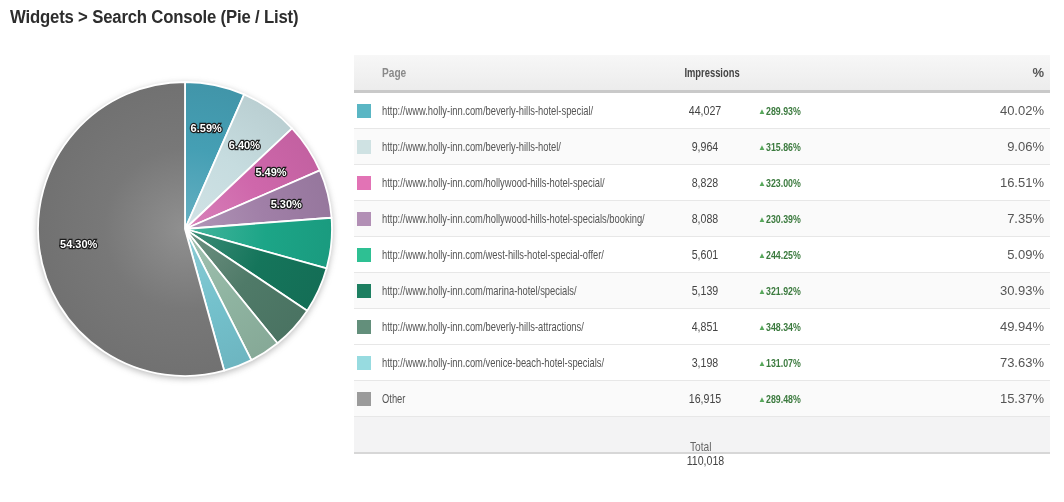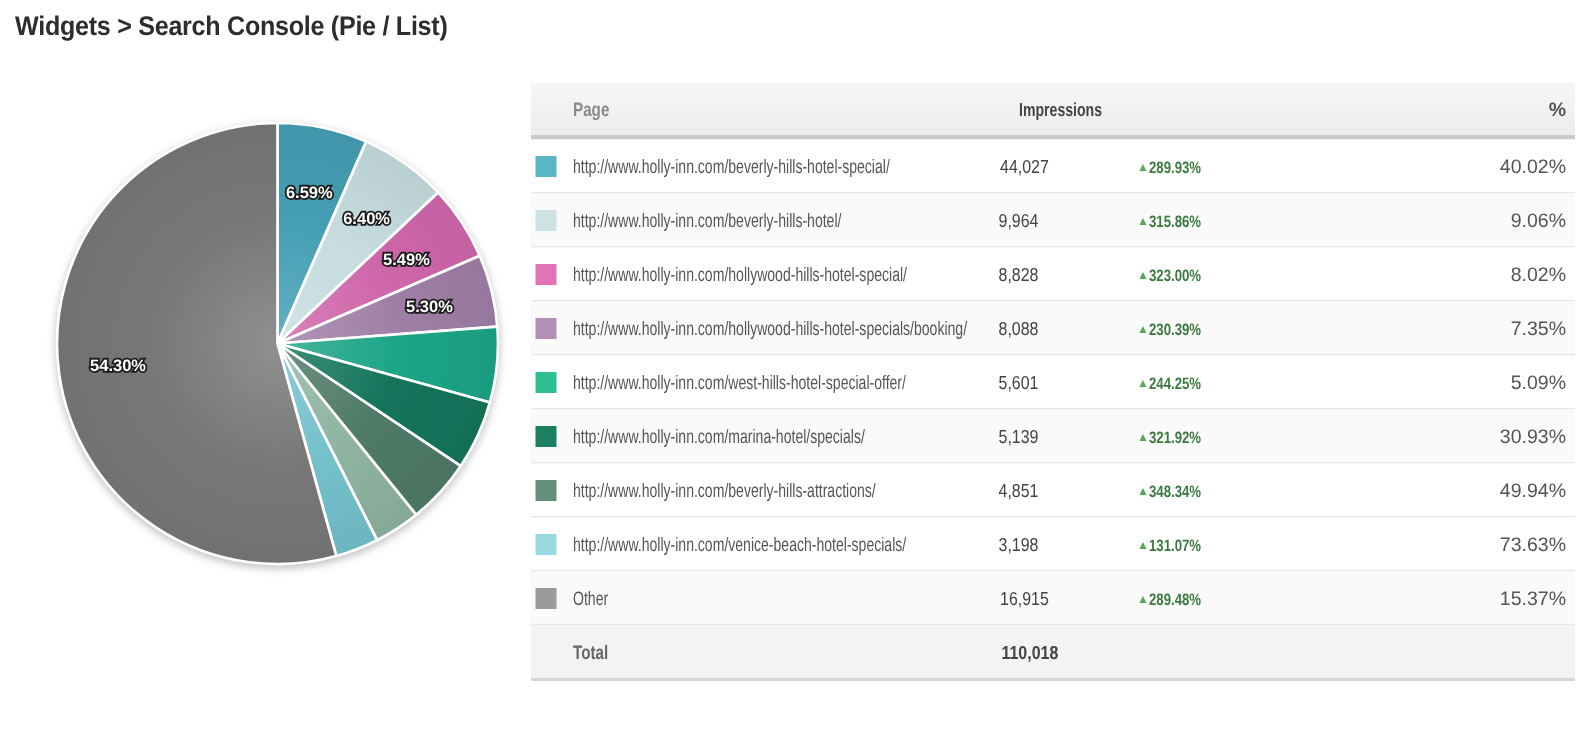--- a/index.html
+++ b/index.html
@@ -21,28 +21,28 @@
     display:flex;align-items:center;height:35px;border-bottom:3px solid #c9c9c9;
     background:linear-gradient(#f7f7f7,#ececec);color:#8a8a8a;font-weight:bold;
   }
   .trow{
     display:flex;align-items:center;height:36px;box-sizing:border-box;
     border-bottom:1px solid #e7e7e7;color:#555;background:#ffffff;
   }
   .trow.alt{background:#fafafa;}
   .total-row{
     display:flex;align-items:center;height:37px;box-sizing:border-box;background:#f3f3f4;
-    border-bottom:2px solid #d7d7d7;font-weight:bold;color:#666;
+    border-bottom:2px solid #d7d7d7;font-weight:normal;color:#666;flex-direction:column;
   }
   .c-swatch{flex:0 0 22px;padding-left:3px;display:flex;align-items:center;}
   .swatch{width:14px;height:14px;}
   .c-page{flex:1 1 auto;min-width:0;padding-left:3px;white-space:nowrap;}
   .cond{display:inline-block;transform:scaleX(.72);transform-origin:0 50%;white-space:nowrap;}
   .cond-h{display:inline-block;transform:scaleX(.78);transform-origin:0 50%;}
-  .c-imp{flex:0 0 83px;text-align:left;color:#444;font-size:12.5px;white-space:nowrap;}
+  .c-imp{flex:0 0 83px;text-align:center;color:#444;font-size:12.5px;white-space:nowrap;}
   .num{display:inline-block;transform:scaleX(.85);transform-origin:100% 50%;}
   .imp-h{display:inline-block;transform:scaleX(.75);transform-origin:100% 50%;}
   .c-change{flex:0 0 110px;padding-left:14px;box-sizing:border-box;white-space:nowrap;}
   .arrow{font-size:8px;color:#57a85b;vertical-align:1px;}
   .chg{display:inline-block;transform:scaleX(.8);transform-origin:0 50%;
        font-size:11px;font-weight:bold;color:#3b7a3e;}
   .c-pct{flex:0 0 196px;text-align:right;padding-right:6px;box-sizing:border-box;
          font-size:13px;color:#555;white-space:nowrap;}
   .total-label{font-size:13px;}
 </style>
@@ -153,21 +153,21 @@
         <div class="c-change"><span class="arrow">▲</span><span class="chg">315.86%</span></div>
         <div class="c-pct"><span>9.06%</span></div>
       </div>
       <div class="trow">
         <div class="c-swatch">
           <span class="swatch" style="background: rgb(226, 115, 181);"></span>
         </div>
         <div class="c-page"><span class="cond">http://www.holly-inn.com/hollywood-hills-hotel-special/</span></div>
         <div class="c-imp"><span class="num">8,828</span></div>
         <div class="c-change"><span class="arrow">▲</span><span class="chg">323.00%</span></div>
-        <div class="c-pct"><span>8.02%</span></div>
+        <div class="c-pct"><span>16.51%</span></div>
       </div>
       <div class="trow alt">
         <div class="c-swatch">
           <span class="swatch" style="background: rgb(178, 143, 181);"></span>
         </div>
         <div class="c-page"><span class="cond">http://www.holly-inn.com/hollywood-hills-hotel-specials/booking/</span></div>
         <div class="c-imp"><span class="num">8,088</span></div>
         <div class="c-change"><span class="arrow">▲</span><span class="chg">230.39%</span></div>
         <div class="c-pct"><span>7.35%</span></div>
       </div>

